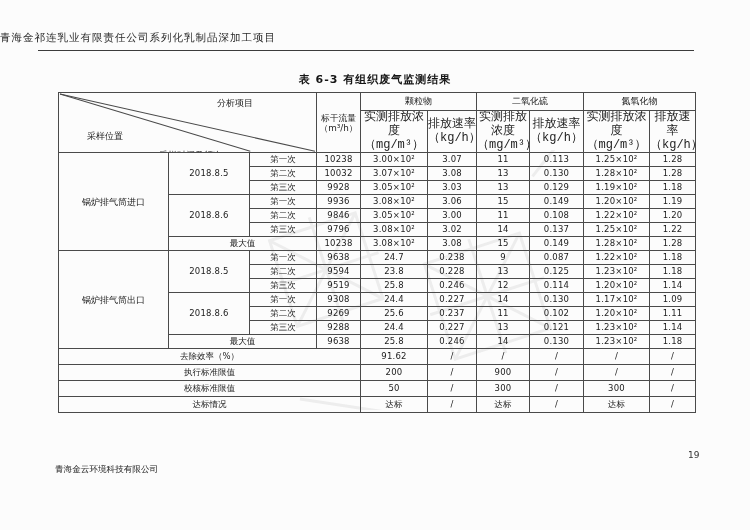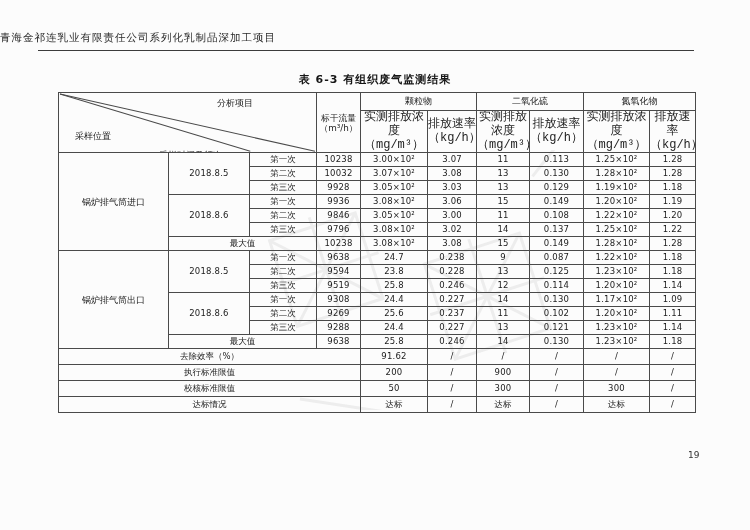--- a/index.html
+++ b/index.html
@@ -36,21 +36,21 @@
   tr.srow{height:16px;padding-left:36px;}
   .grp{font-size:9px;}
   .sub{font-size:12px;line-height:1.25;padding:1px 2px;font-family:Liberation Mono, monospace;}
   .loc{font-size:9px;}
   .num{font-size:8.5px;letter-spacing:0.2px;}
   .diag-cell{position:relative;padding:0;}
   .diag-svg{position:absolute;top:0;left:0;width:100%;height:100%;}
   .diag-label{position:absolute;font-size:9px;white-space:nowrap;color:#222;}
   .dl-analysis{top:5px;left:158px;}
   .dl-time{top:36px;left:100px;margin-top:21px;}
-  .dl-loc{top:38px;left:16px;}
+  .dl-loc{top:38px;left:28px;}
   .flow-head{font-size:8.8px;line-height:1.3;}
   .watermark{
     position:absolute;top:150px;left:230px;width:420px;height:260px;
     opacity:0.55;pointer-events:none;
   }
   .page-number{
     position:absolute;top:450px;left:688px;font-size:9px;color:#333;
   }
   .footer{
     position:absolute;top:463px;left:55px;font-size:8.6px;color:#222;
@@ -301,13 +301,14 @@
     <td class="num">/</td>
     <td class="num">达标</td>
     <td class="num">/</td>
   </tr>
 </tbody>
   </table>
 
 <div class="page-number">19</div>
 
 <div class="footer">
+  <div>青海金云环境科技有限公司</div>
 </div>
 
 </body></html>

